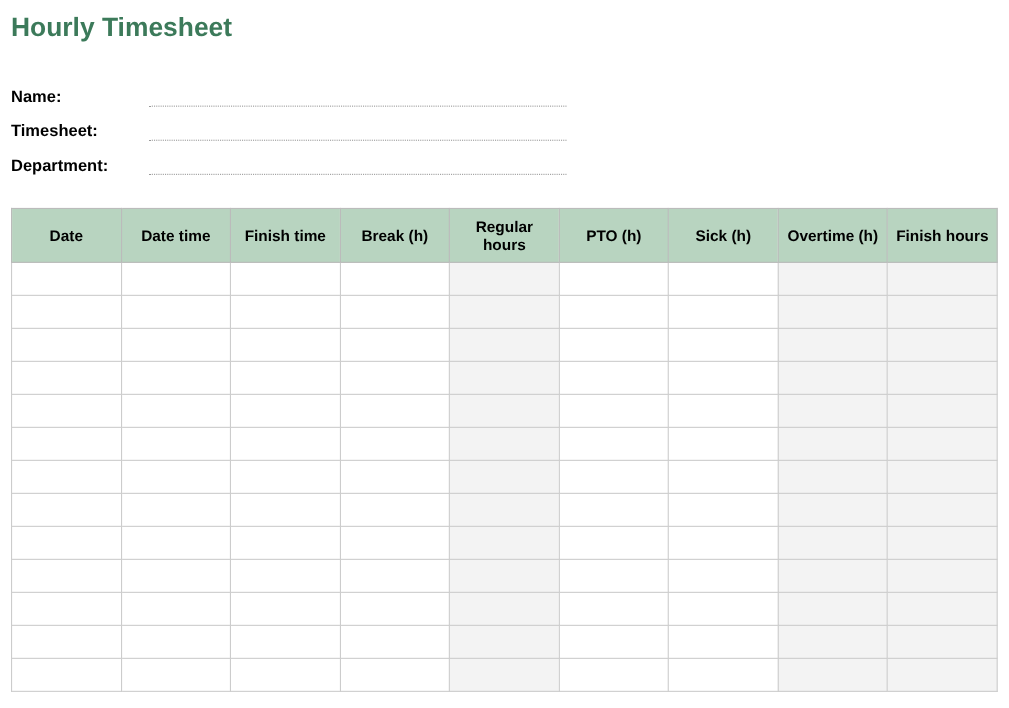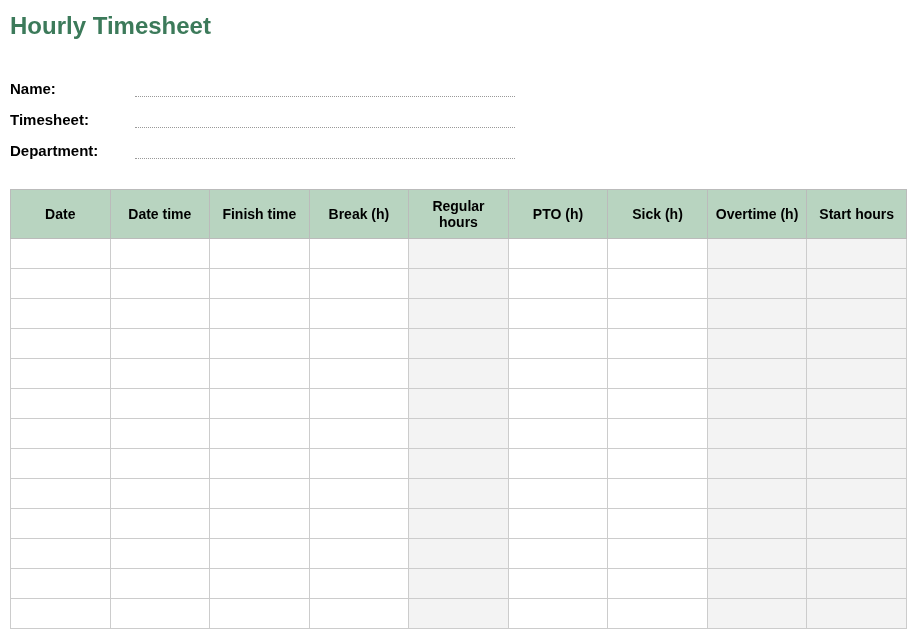--- a/index.html
+++ b/index.html
@@ -111,21 +111,21 @@
   <thead>
     <tr id="header-row">
         <th>Date</th>
         <th>Date time</th>
         <th>Finish time</th>
         <th>Break (h)</th>
         <th>Regular hours</th>
         <th>PTO (h)</th>
         <th>Sick (h)</th>
         <th>Overtime (h)</th>
-        <th>Start hours</th>
+        <th>Finish hours</th>
       </tr>
   </thead>
   <tbody id="table-body">
       <tr>
         <td></td>
         <td></td>
         <td></td>
         <td></td>
         <td class="shaded"></td>
         <td></td>

